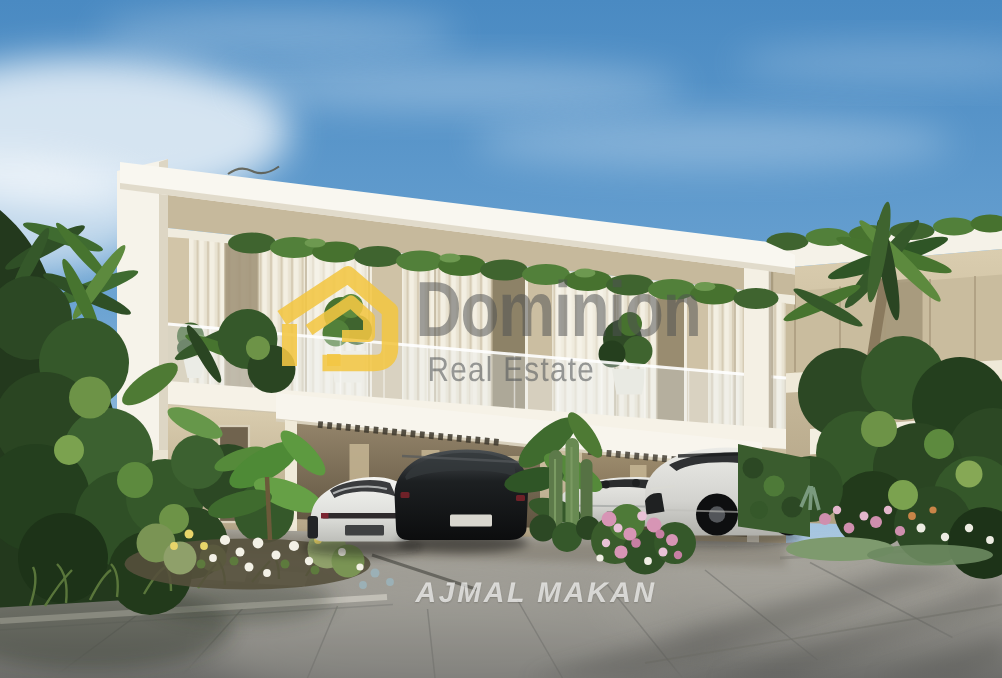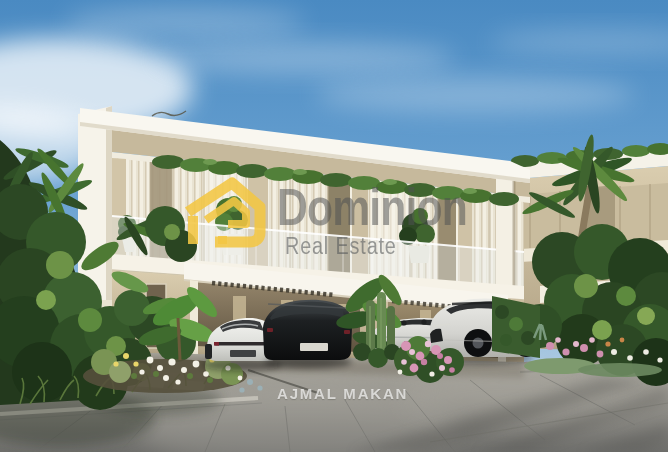--- a/index.html
+++ b/index.html
@@ -4,22 +4,22 @@
 <style>
   html,body{margin:0;padding:0;background:#222;}
   .stage{position:relative;width:668px;height:452px;overflow:hidden;
          font-family:"Liberation Sans",sans-serif;background:#7fa8cd;}
   .stage > svg.scene{position:absolute;left:0;top:0;display:block;}
   .wm{position:absolute;pointer-events:none;white-space:nowrap;line-height:1;}
   .wm-brand{left:277px;top:181px;font-size:52px;font-weight:bold;letter-spacing:-1px;
             color:rgba(78,81,83,0.52);transform:scaleX(0.82);transform-origin:0 0;}
   .wm-tagline{left:285px;top:235px;font-size:23px;font-weight:normal;letter-spacing:1px;
               color:rgba(85,88,90,0.58);transform:scaleX(0.86);transform-origin:0 0;}
-  .wm-bottom{left:277px;top:386px;font-size:15px;font-weight:bold;letter-spacing:1.8px;
-             color:rgba(255,255,255,0.68);text-shadow:0 1px 1px rgba(60,60,52,0.28);}
+  .wm-bottom{left:277px;top:386px;font-size:19px;font-weight:bold;letter-spacing:1.8px;
+             color:rgba(255,255,255,0.68);text-shadow:0 1px 1px rgba(60,60,52,0.28);font-style:italic;}
   .wm-logo{left:182px;top:176px;width:84px;height:74px;}
 </style>
 </head>
 <body>
 
 <div class="stage">
 
 <svg class="scene" width="668" height="452" viewBox="0 0 668 452" aria-hidden="true">
   <defs>
     <linearGradient id="sky" x1="0" y1="0" x2="0" y2="1">

